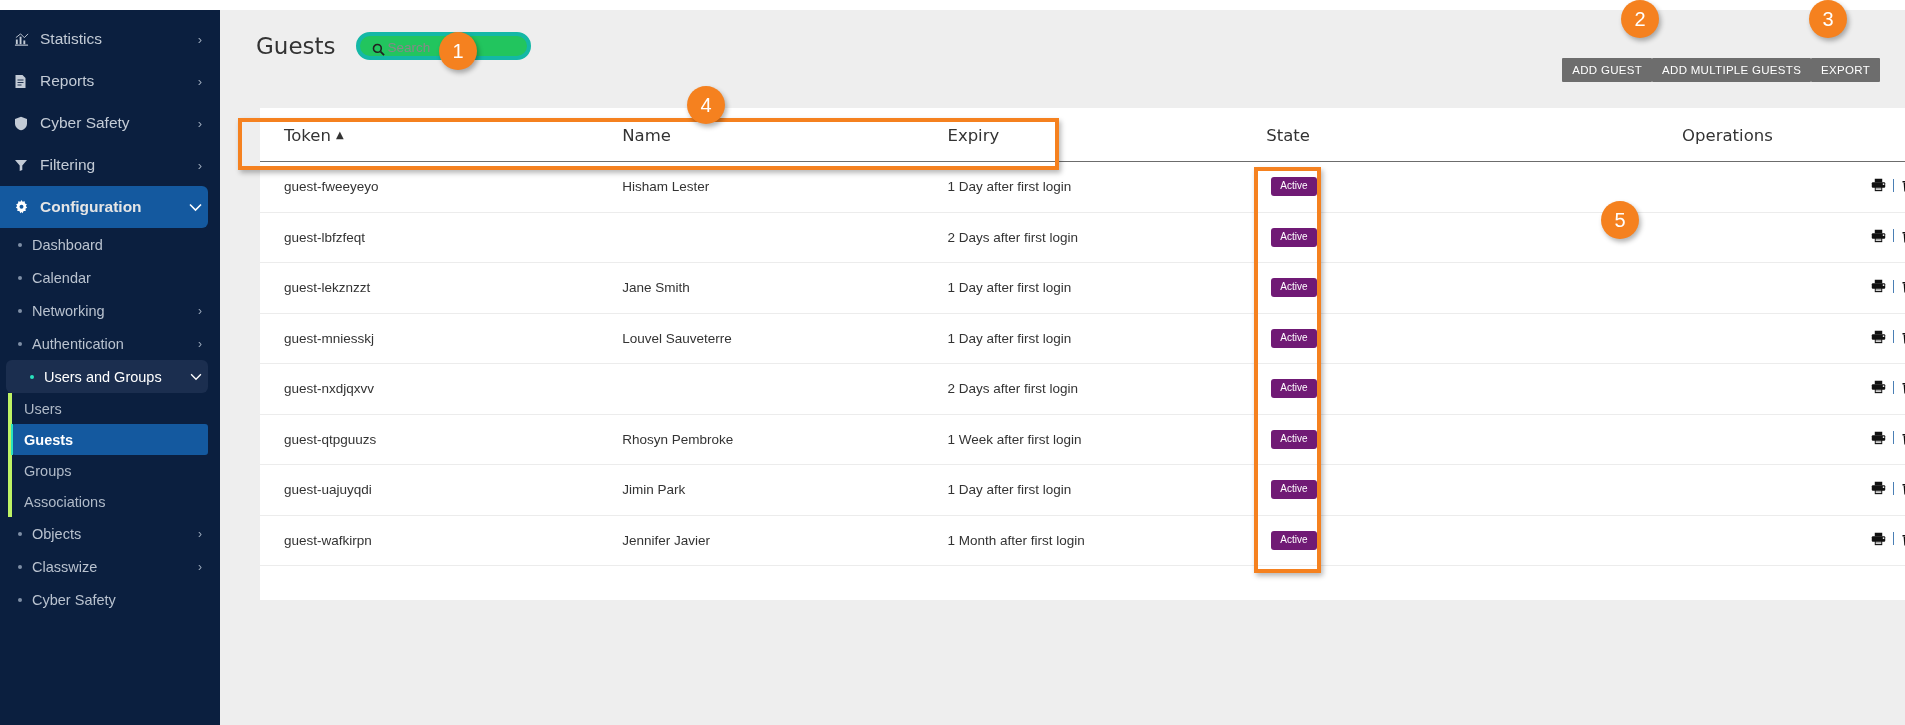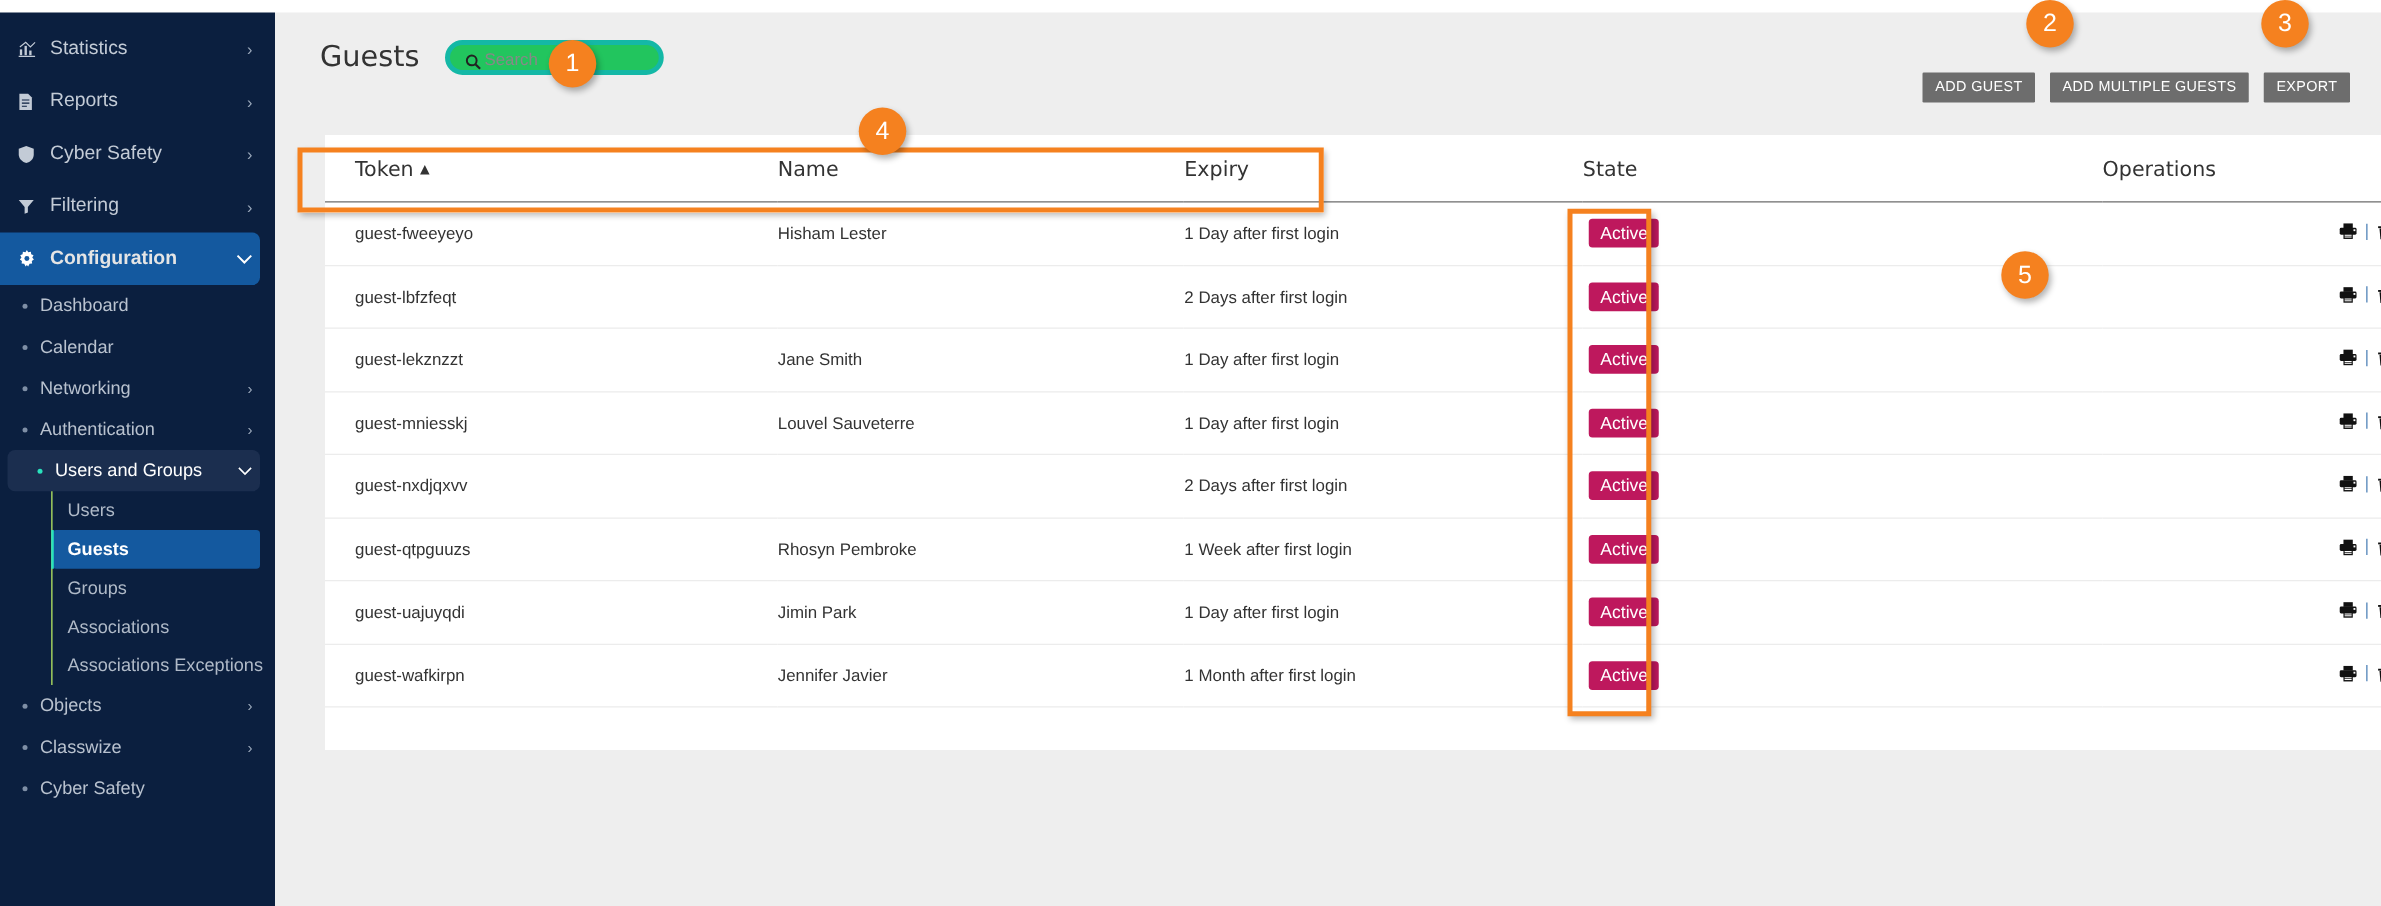--- a/index.html
+++ b/index.html
@@ -94,22 +94,22 @@
     color: #ffffff;
     border-radius: 6px;
     margin-left: 6px;
     padding-left: 24px;
   }
   .sub-item.expanded .dot { background: #29e2bd; }
 
   
   .subsub-wrap {
     position: relative;
-    margin-left: 41px;
-    border-left: 1px solid #bef264;
+    margin-left: 8px;
+    border-left: 4px solid #bef264;
   }
   .subsub-item {
     display: flex;
     align-items: center;
     height: 31px;
     padding-left: 12px;
     margin-right: 12px;
     color: #b0bac8;
     font-size: 14.5px;
     border-radius: 3px;
@@ -180,21 +180,20 @@
     background: transparent;
     font-family: "Liberation Sans", sans-serif;
   }
   #search-input::placeholder { color: #888; }
 
   #header-actions {
     position: absolute;
     right: 25px;
     top: 48px;
     display: flex;
-    gap: 12px;
     align-items: center;
   }
   .hdr-btn {
     background: #6d6d6d;
     color: #ffffff;
     border: none;
     height: 24px;
     padding: 0 10px;
     font-size: 11.5px;
     letter-spacing: 0.3px;
@@ -247,23 +246,23 @@
   th.col-ops   { text-align: center; }
 
   .sort-caret {
     display: inline-block;
     margin-left: 5px;
     font-size: 10px;
     vertical-align: 3px;
   }
   .badge-active {
     display: inline-block;
-    background: #be185d;
+    background: #701a75;
     color: #ffffff;
-    font-size: 14px;
+    font-size: 10px;
     padding: 4px 9px 5px 9px;
     border-radius: 3px;
     line-height: 1;
   }
   .ops-cell {
     display: inline-flex;
     align-items: center;
     gap: 7px;
     color: #000;
   }
@@ -404,23 +403,20 @@
         <span>Users</span>
       </div>
       <div class="subsub-item selected">
         <span>Guests</span>
       </div>
       <div class="subsub-item">
         <span>Groups</span>
       </div>
       <div class="subsub-item">
         <span>Associations</span>
-      </div>
-      <div class="subsub-item">
-        <span>Associations Exceptions</span>
       </div>
     </div>
 
     <div class="sub-item">
       <span class="dot"></span>
       <span class="sb-label">Objects</span>
       <span class="sb-chev">›</span>
     </div>
     <div class="sub-item">
       <span class="dot"></span>

